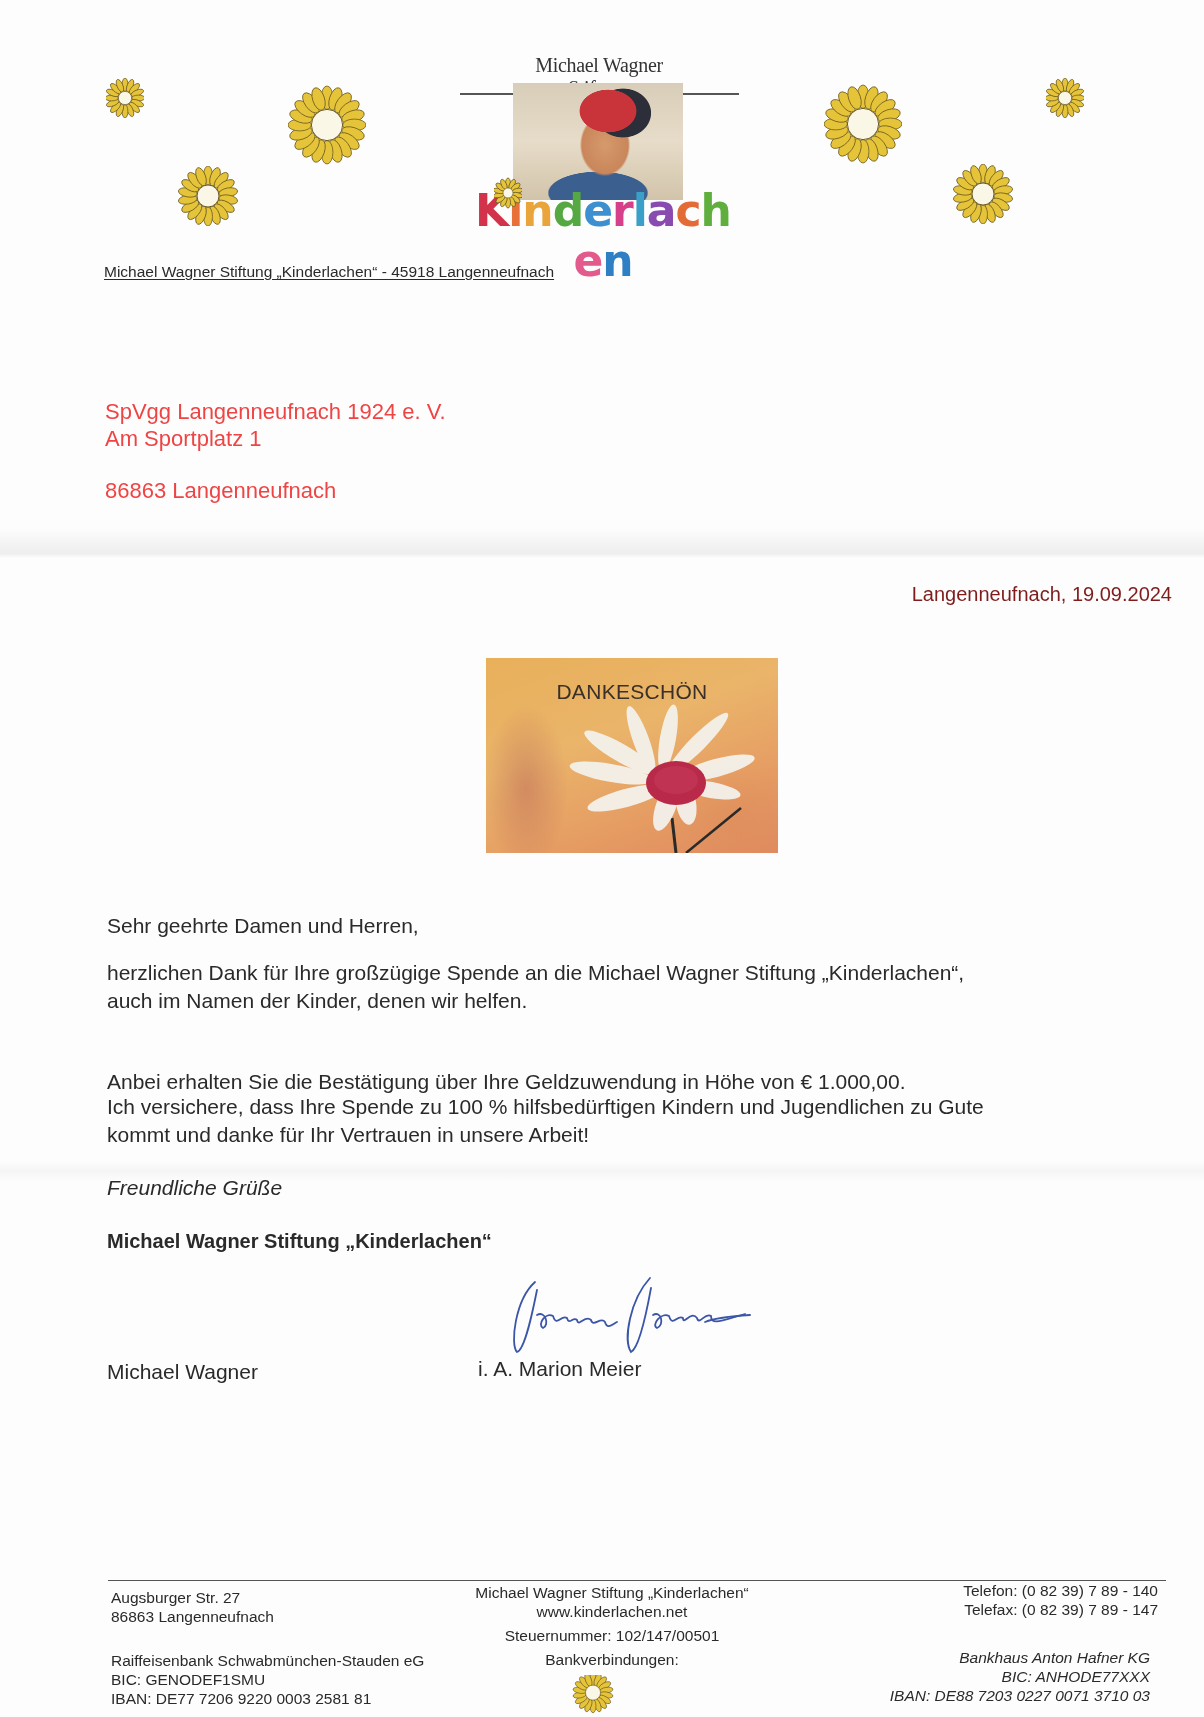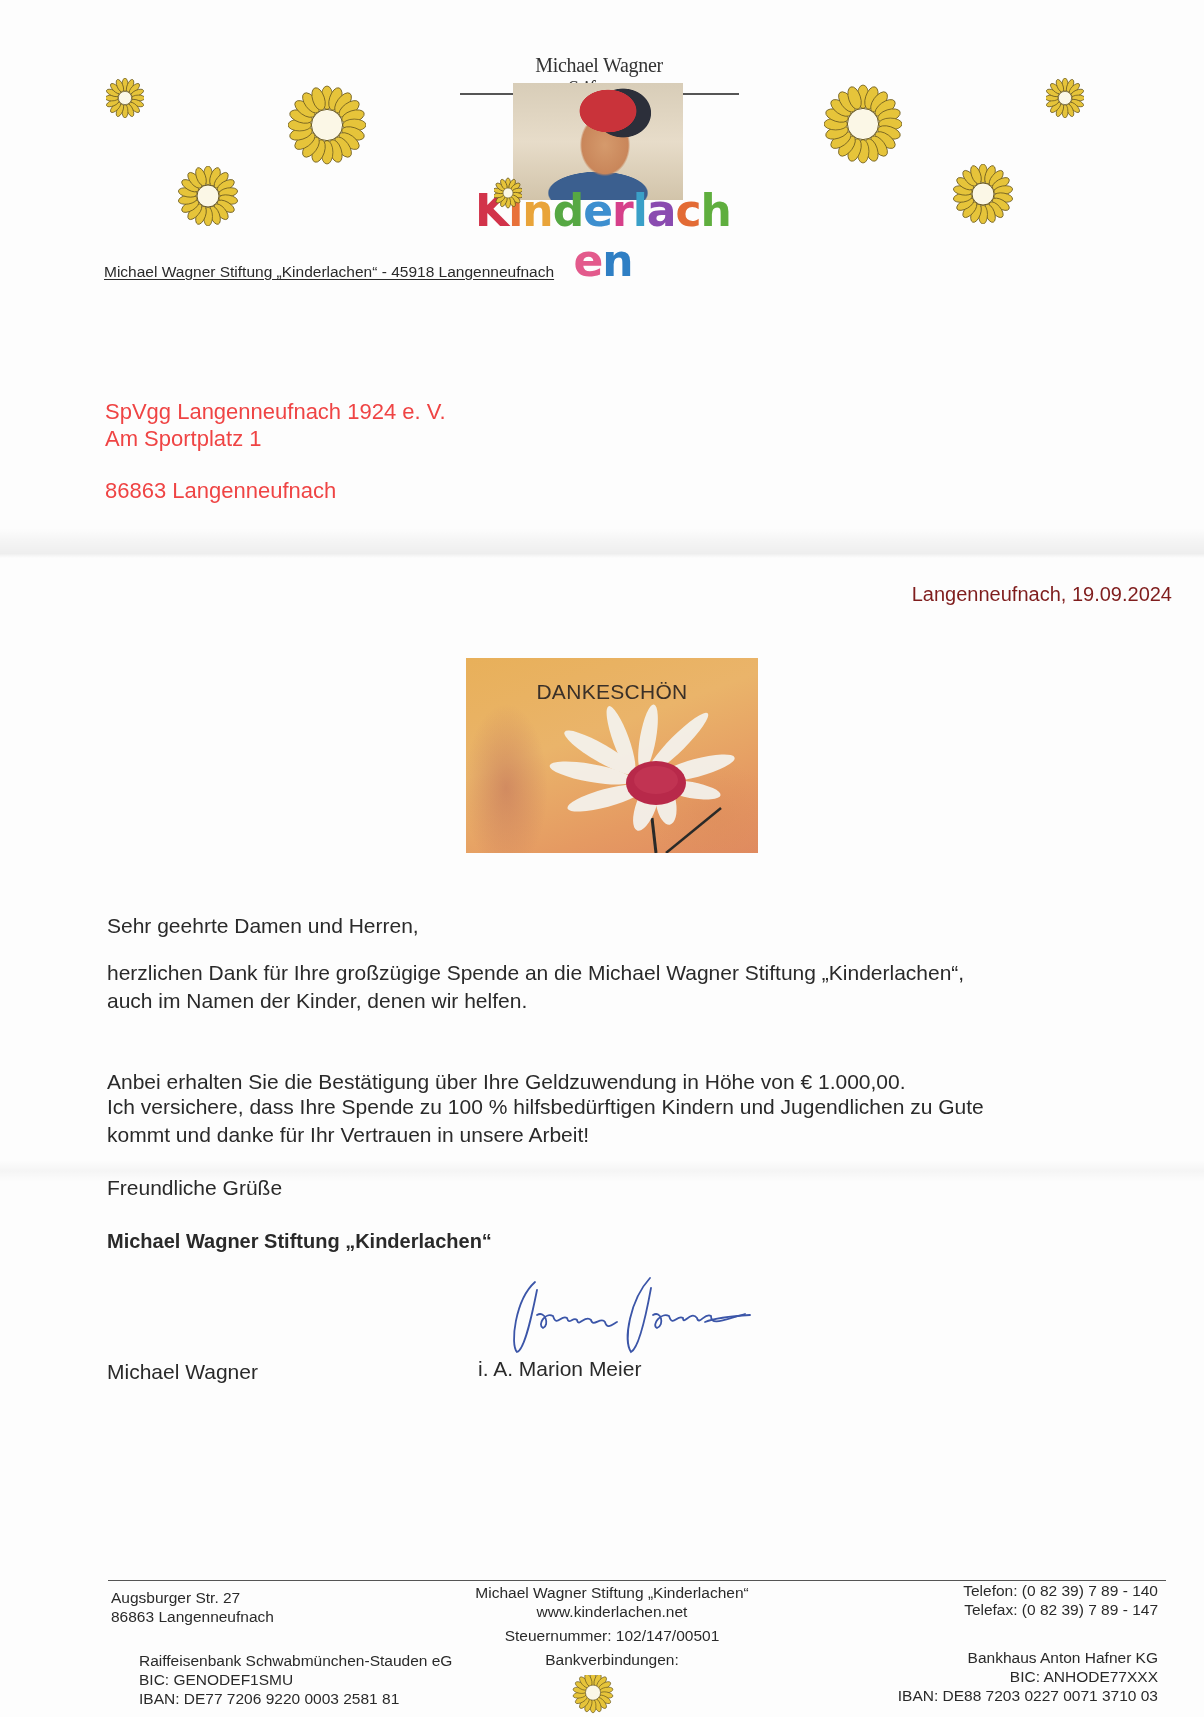--- a/index.html
+++ b/index.html
@@ -40,21 +40,21 @@
   }
   .kinder span { display:inline-block; }
   .flower { position:absolute; }
   .sender-line {
     position:absolute; left:104px; top:263px; font-size:15.5px; color:#2a2a2a;
     text-decoration:underline; text-underline-offset:2px;
   }
   .addr { position:absolute; left:105px; font-size:22px; color:#ef4444; }
   .date { position:absolute; right:32px; top:583px; font-size:20px; color:#7f1d1d; }
   .thanks-card {
-    position:absolute; left:466px; top:658px; width:292px; height:195px;
+    position:absolute; left:486px; top:658px; width:292px; height:195px;
     background:
       radial-gradient(ellipse 60px 120px at 40px 130px, rgba(190,110,90,0.55) 0%, transparent 70%),
       radial-gradient(ellipse 90px 80px at 250px 160px, rgba(220,140,90,0.5) 0%, transparent 70%),
       linear-gradient(160deg, #e8b05a 0%, #eab46a 40%, #e59a62 75%, #e08a60 100%);
     overflow:hidden;
   }
   .thanks-text {
     position:absolute; left:0; top:22px; width:100%; text-align:center;
     font-size:21px; color:#3a3028; letter-spacing:0.3px;
   }
@@ -269,21 +269,21 @@
     <ellipse cx="190" cy="122" rx="22" ry="14" fill="#c73a58" opacity="0.6"></ellipse>
   </svg>
 </div>
 
 <div class="body-text" style="top:912px;">Sehr geehrte Damen und Herren,</div>
 <div class="body-text" style="top:959px;">herzlichen Dank für Ihre großzügige Spende an die Michael Wagner Stiftung „Kinderlachen“,</div>
 <div class="body-text" style="top:987px;">auch im Namen der Kinder, denen wir helfen.</div>
 <div class="body-text" style="top:1040px;margin-top:28px;">Anbei erhalten Sie die Bestätigung über Ihre Geldzuwendung in Höhe von € 1.000,00.</div>
 <div class="body-text" style="top:1093px;">Ich versichere, dass Ihre Spende zu 100 % hilfsbedürftigen Kindern und Jugendlichen zu Gute</div>
 <div class="body-text" style="top:1121px;">kommt und danke für Ihr Vertrauen in unsere Arbeit!</div>
-<div class="body-text" style="top:1174px;">Freundliche Grüße</div>
+<div class="body-text" style="top:1174px;font-style:italic;">Freundliche Grüße</div>
 <div class="body-text bold" style="top:1227px;font-size:20px;">Michael Wagner Stiftung „Kinderlachen“</div>
 
 <svg class="abs" style="left:505px;top:1270px;" width="290" height="90" viewBox="0 0 290 90">
   <g fill="none" stroke="#3b55a8" stroke-width="1.8" stroke-linecap="round">
     <path d="M30 12 C10 30, 5 75, 12 82 C20 80, 28 40, 32 20"></path>
     <path d="M32 45 C40 40, 45 55, 38 58 C32 55, 40 42, 48 46 C52 58, 56 44, 62 48 C64 56, 68 46, 72 50 C74 58, 80 44, 86 50 C88 58, 96 46, 100 52 C102 60, 108 54, 112 52"></path>
     <path d="M145 8 C125 30, 118 70, 126 82 C134 78, 142 40, 146 18"></path>
     <path d="M148 45 C156 40, 160 55, 152 58 C146 55, 156 42, 164 46 C168 58, 172 44, 178 48 C178 56, 186 40, 192 48 C194 56, 200 42, 206 46 C206 56, 218 50, 240 44"></path>
     <path d="M200 52 C210 48, 228 46, 245 45"></path>
   </g>
@@ -291,21 +291,21 @@
 
 <div class="body-text" style="top:1358px;">Michael Wagner</div>
 <div class="body-text" style="top:1355px;left:478px;">i. A. Marion Meier</div>
 
 <div class="footer-rule"></div>
 
 <div class="ft" style="left:111px;top:1588px;">
   <div>Augsburger Str. 27</div>
   <div>86863 Langenneufnach</div>
 </div>
-<div class="ft" style="left:111px;top:1651px;margin-left:28px;">
+<div class="ft" style="left:111px;top:1651px;">
   <div>Raiffeisenbank Schwabmünchen-Stauden eG</div>
   <div>BIC: GENODEF1SMU</div>
   <div>IBAN: DE77 7206 9220 0003 2581 81</div>
 </div>
 
 <div class="ft ft-center" style="left:452px;top:1583px;width:320px;">
   <div>Michael Wagner Stiftung „Kinderlachen“</div>
   <div>www.kinderlachen.net</div>
   <div style="margin-top:5px;">Steuernummer: 102/147/00501</div>
   <div class="u" style="margin-top:5px;">Bankverbindungen:</div>
@@ -331,17 +331,17 @@
       <ellipse cx="0" cy="-16" rx="3.52" ry="8" fill="#e6c43a" stroke="#6b5a20" stroke-width="0.8" transform="rotate(320)"></ellipse>
       <ellipse cx="0" cy="-16" rx="3.52" ry="8" fill="#e6c43a" stroke="#6b5a20" stroke-width="0.8" transform="rotate(340)"></ellipse>
     </g>
     <circle r="9" fill="#fbf7e6" stroke="#6b5a20" stroke-width="0.8"></circle>
   </svg>
 
 <div class="ft ft-right" style="right:46px;top:1581px;">
   <div>Telefon: (0 82 39) 7 89 - 140</div>
   <div>Telefax: (0 82 39) 7 89 - 147</div>
 </div>
-<div class="ft ft-right" style="right:46px;top:1648px;">
+<div class="ft ft-right" style="right:54px;top:1648px;font-style:italic;">
   <div>Bankhaus Anton Hafner KG</div>
   <div>BIC: ANHODE77XXX</div>
   <div>IBAN: DE88 7203 0227 0071 3710 03</div>
 </div>
 
 </body></html>

